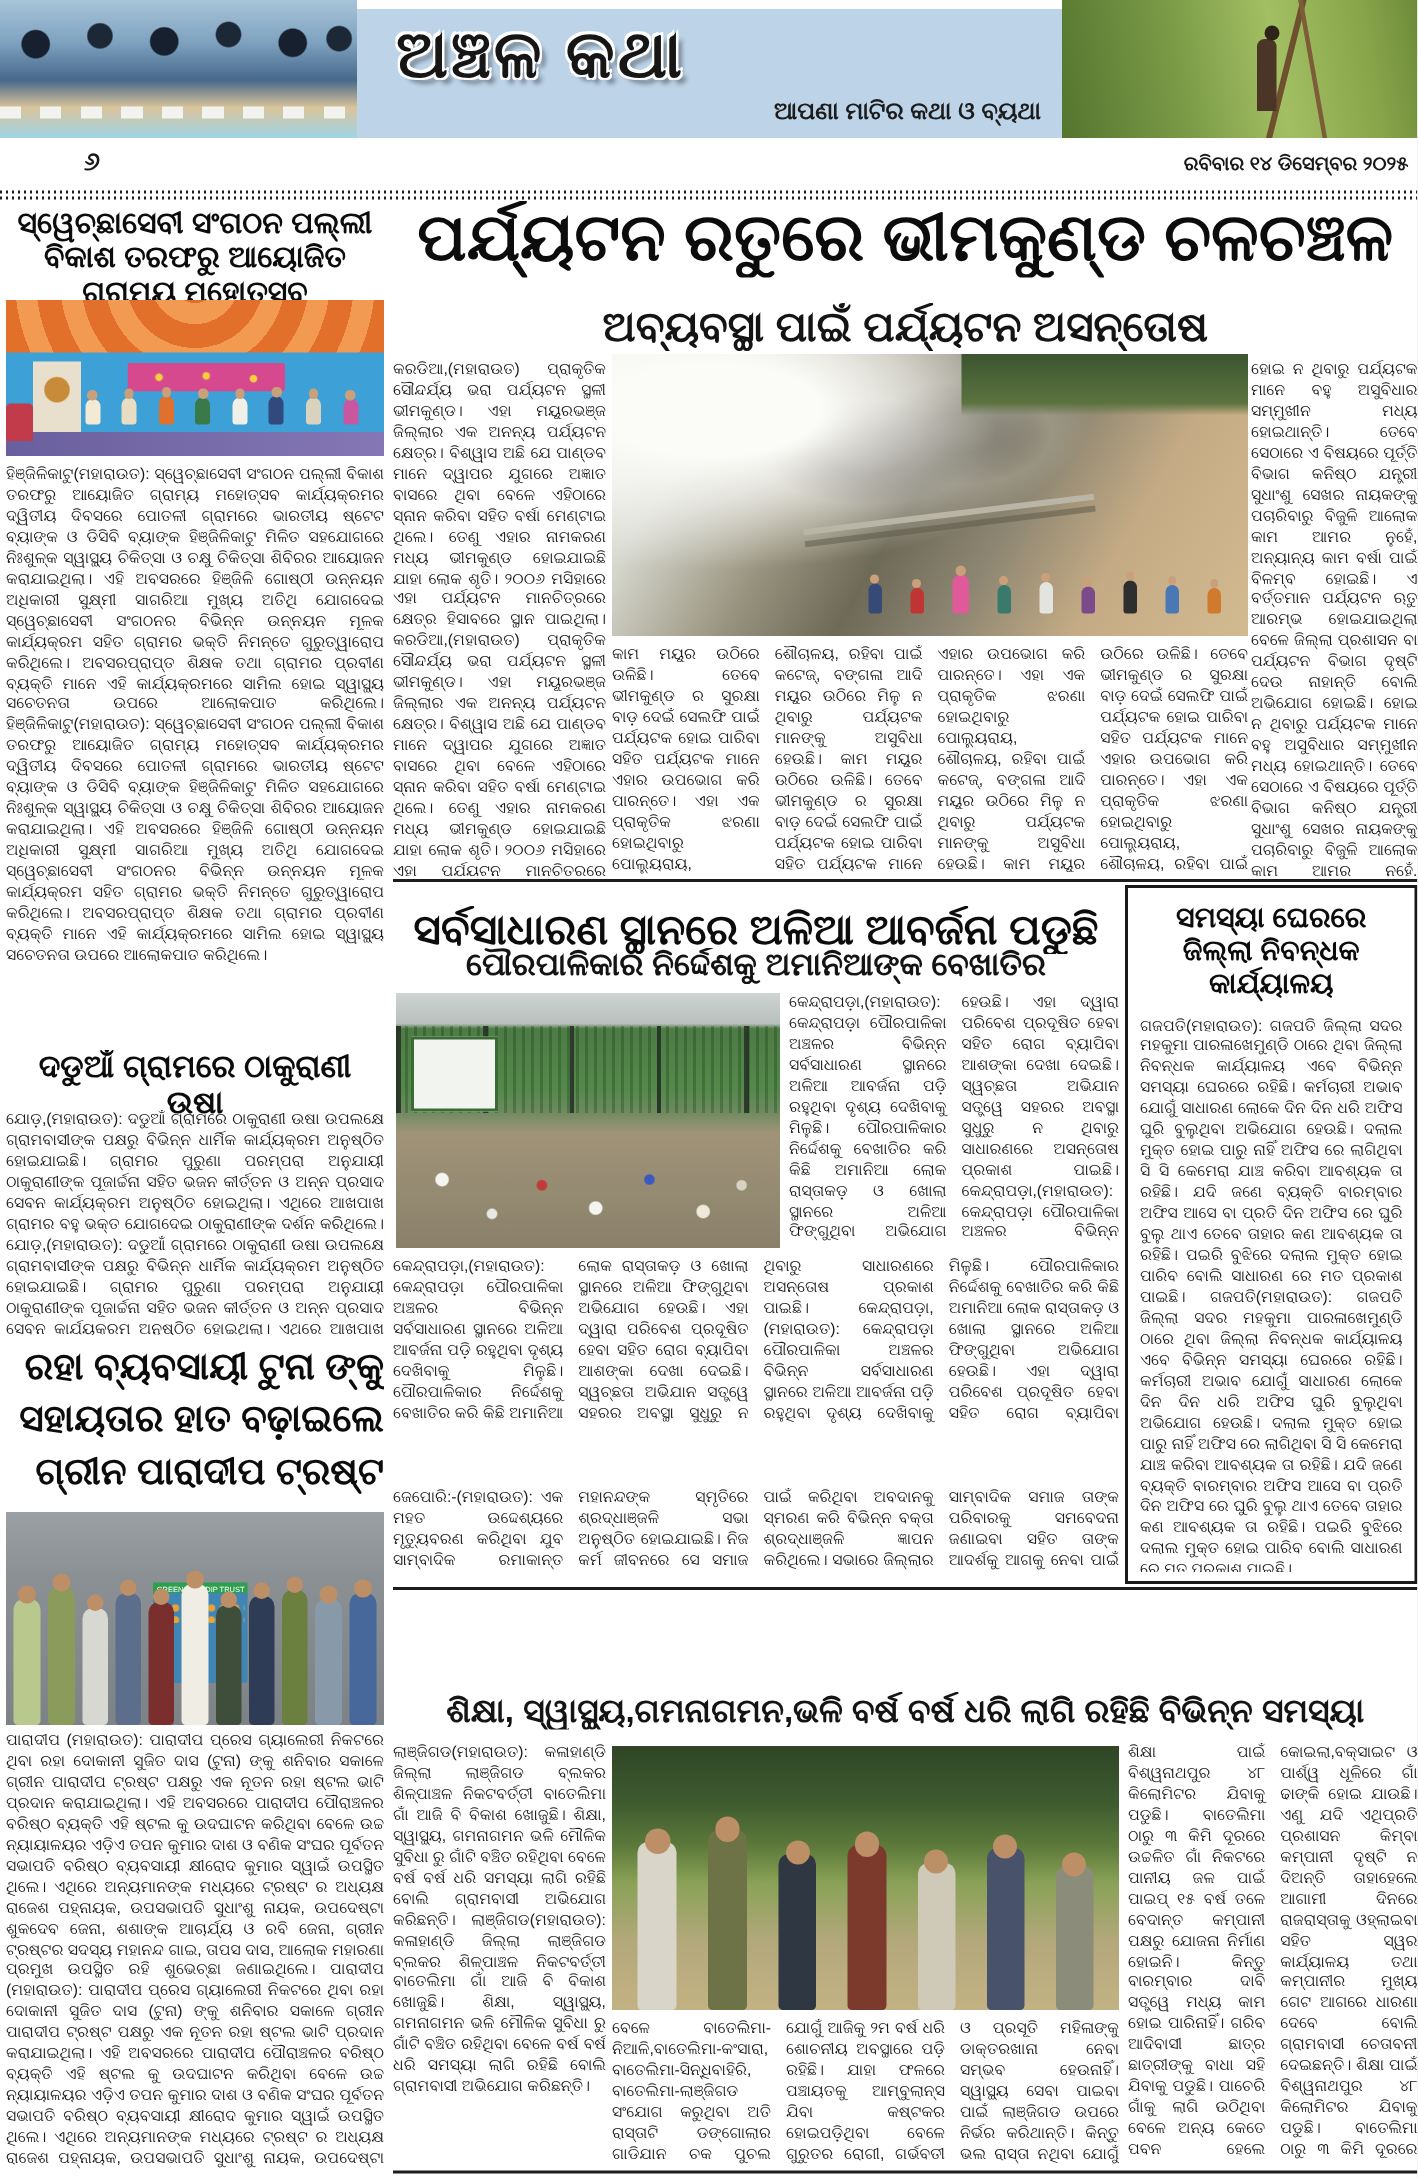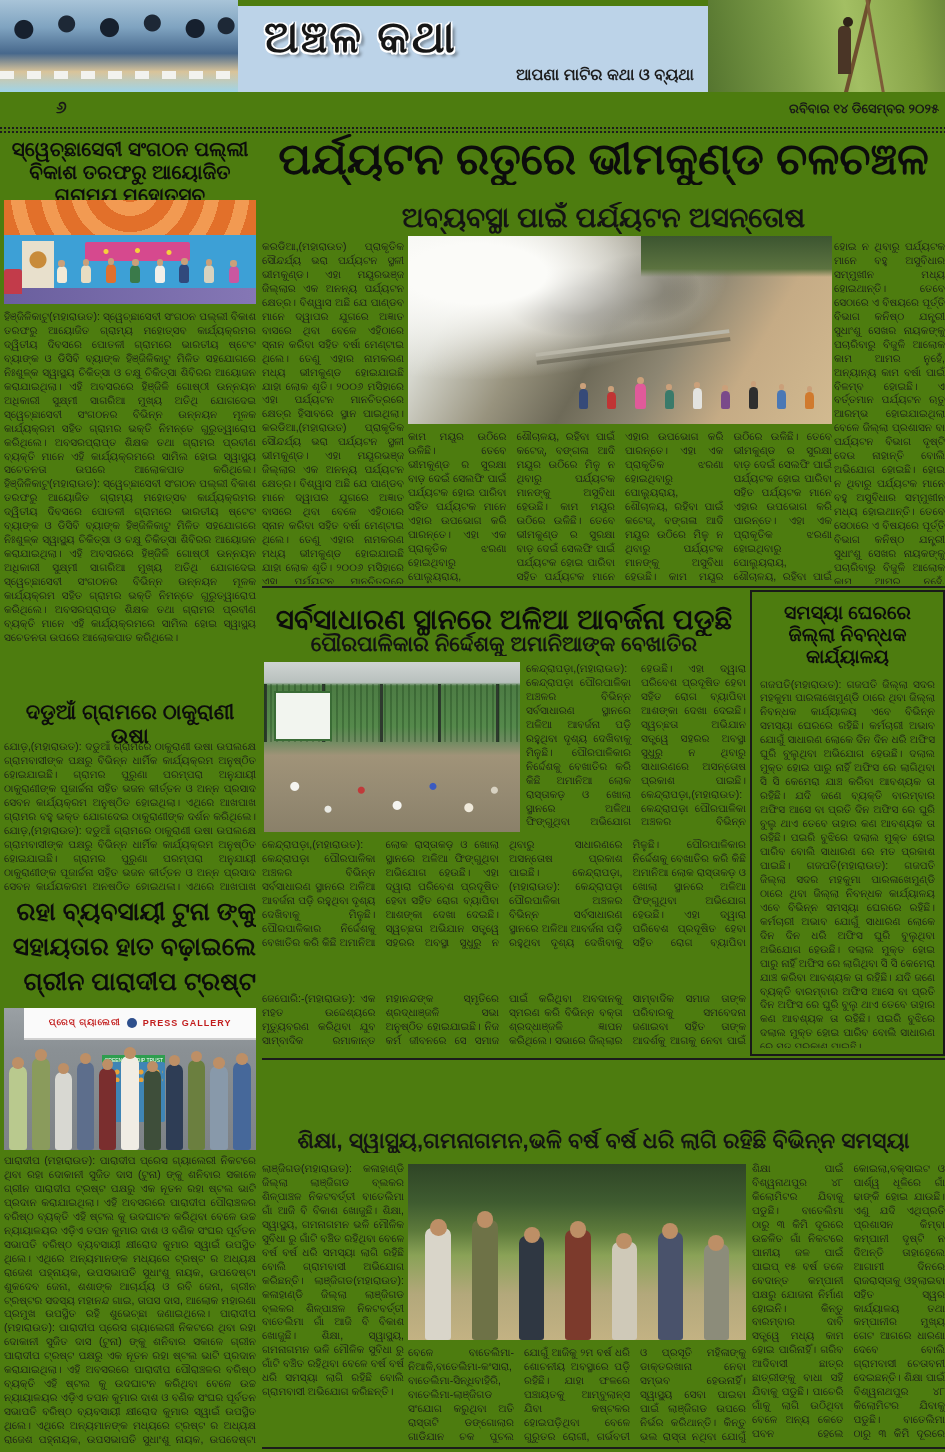--- a/index.html
+++ b/index.html
@@ -1,16 +1,16 @@
 <!DOCTYPE html>
 <html><head>
 <meta charset="utf-8">
 <style>
   html,body{margin:0;padding:0;background:#e9e9e9;}
-  .page{position:relative;width:945px;height:1452px;background:#4d7c0f;overflow:hidden;
+  .page{position:relative;width:945px;height:1452px;background:#ffffff;overflow:hidden;
         font-family:"Liberation Sans",sans-serif;color:#181818;}
   .abs{position:absolute;}
   
   .mast{position:absolute;left:238px;top:6px;width:470px;height:86px;background:#bcd3e8;}
   .mtitle{position:absolute;left:26px;top:6px;font-size:44px;font-weight:700;color:#161616;
           letter-spacing:2px;
           text-shadow:1.5px 1.5px 0 #fff,-1.5px -1.5px 0 #fff,1.5px -1.5px 0 #fff,-1.5px 1.5px 0 #fff,4px 4px 3px rgba(0,0,0,.35);}
   .mtag{position:absolute;right:14px;bottom:8px;font-size:16px;font-weight:700;color:#1c1c1c;}
   .pageno{position:absolute;left:56px;top:98px;font-size:17px;font-weight:700;}
   .dateline{position:absolute;right:6px;top:101px;font-size:13px;font-weight:700;}
@@ -165,25 +165,20 @@
     <div class="podium"></div>
     <div class="chair"></div>
   </div>
   <div class="abs j lr-body1">ହିଞ୍ଜିଳିକାଟୁ(ମହାରାଉତ): ସ୍ୱେଚ୍ଛାସେବୀ ସଂଗଠନ ପଲ୍ଲୀ ବିକାଶ ତରଫରୁ ଆୟୋଜିତ ଗ୍ରାମ୍ୟ ମହୋତ୍ସବ କାର୍ଯ୍ୟକ୍ରମର ଦ୍ୱିତୀୟ ଦିବସରେ ପୋତଳୀ ଗ୍ରାମରେ ଭାରତୀୟ ଷ୍ଟେଟ ବ୍ୟାଙ୍କ ଓ ଡିସିବି ବ୍ୟାଙ୍କ ହିଞ୍ଜିଳିକାଟୁ ମିଳିତ ସହଯୋଗରେ ନିଃଶୁଳ୍କ ସ୍ୱାସ୍ଥ୍ୟ ଚିକିତ୍ସା ଓ ଚକ୍ଷୁ ଚିକିତ୍ସା ଶିବିରର ଆୟୋଜନ କରାଯାଇଥିଲା। ଏହି ଅବସରରେ ହିଞ୍ଜିଳି ଗୋଷ୍ଠୀ ଉନ୍ନୟନ ଅଧିକାରୀ ସୁକ୍ଷ୍ମୀ ସାଗରିଆ ମୁଖ୍ୟ ଅତିଥି ଯୋଗଦେଇ ସ୍ୱେଚ୍ଛାସେବୀ ସଂଗଠନର ବିଭିନ୍ନ ଉନ୍ନୟନ ମୂଳକ କାର୍ଯ୍ୟକ୍ରମ ସହିତ ଗ୍ରାମର ଭକ୍ତି ନିମନ୍ତେ ଗୁରୁତ୍ୱାରୋପ କରିଥିଲେ। ଅବସରପ୍ରାପ୍ତ ଶିକ୍ଷକ ତଥା ଗ୍ରାମର ପ୍ରବୀଣ ବ୍ୟକ୍ତି ମାନେ ଏହି କାର୍ଯ୍ୟକ୍ରମରେ ସାମିଲ ହୋଇ ସ୍ୱାସ୍ଥ୍ୟ ସଚେତନତା ଉପରେ ଆଲୋକପାତ କରିଥିଲେ। ହିଞ୍ଜିଳିକାଟୁ(ମହାରାଉତ): ସ୍ୱେଚ୍ଛାସେବୀ ସଂଗଠନ ପଲ୍ଲୀ ବିକାଶ ତରଫରୁ ଆୟୋଜିତ ଗ୍ରାମ୍ୟ ମହୋତ୍ସବ କାର୍ଯ୍ୟକ୍ରମର ଦ୍ୱିତୀୟ ଦିବସରେ ପୋତଳୀ ଗ୍ରାମରେ ଭାରତୀୟ ଷ୍ଟେଟ ବ୍ୟାଙ୍କ ଓ ଡିସିବି ବ୍ୟାଙ୍କ ହିଞ୍ଜିଳିକାଟୁ ମିଳିତ ସହଯୋଗରେ ନିଃଶୁଳ୍କ ସ୍ୱାସ୍ଥ୍ୟ ଚିକିତ୍ସା ଓ ଚକ୍ଷୁ ଚିକିତ୍ସା ଶିବିରର ଆୟୋଜନ କରାଯାଇଥିଲା। ଏହି ଅବସରରେ ହିଞ୍ଜିଳି ଗୋଷ୍ଠୀ ଉନ୍ନୟନ ଅଧିକାରୀ ସୁକ୍ଷ୍ମୀ ସାଗରିଆ ମୁଖ୍ୟ ଅତିଥି ଯୋଗଦେଇ ସ୍ୱେଚ୍ଛାସେବୀ ସଂଗଠନର ବିଭିନ୍ନ ଉନ୍ନୟନ ମୂଳକ କାର୍ଯ୍ୟକ୍ରମ ସହିତ ଗ୍ରାମର ଭକ୍ତି ନିମନ୍ତେ ଗୁରୁତ୍ୱାରୋପ କରିଥିଲେ। ଅବସରପ୍ରାପ୍ତ ଶିକ୍ଷକ ତଥା ଗ୍ରାମର ପ୍ରବୀଣ ବ୍ୟକ୍ତି ମାନେ ଏହି କାର୍ଯ୍ୟକ୍ରମରେ ସାମିଲ ହୋଇ ସ୍ୱାସ୍ଥ୍ୟ ସଚେତନତା ଉପରେ ଆଲୋକପାତ କରିଥିଲେ।</div>
 
   <div class="abs hd lr-head2">ଦଡୁଆଁ ଗ୍ରାମରେ  ଠାକୁରାଣୀ ଉଷା</div>
   <div class="abs j lr-body2">ଯୋଡ଼,(ମହାରାଉତ): ଦଡୁଆଁ ଗ୍ରାମରେ ଠାକୁରାଣୀ ଉଷା ଉପଲକ୍ଷେ ଗ୍ରାମବାସୀଙ୍କ ପକ୍ଷରୁ ବିଭିନ୍ନ ଧାର୍ମିକ କାର୍ଯ୍ୟକ୍ରମ ଅନୁଷ୍ଠିତ ହୋଇଯାଇଛି। ଗ୍ରାମର ପୁରୁଣା ପରମ୍ପରା ଅନୁଯାୟୀ ଠାକୁରାଣୀଙ୍କ ପୂଜାର୍ଚ୍ଚନା ସହିତ ଭଜନ କୀର୍ତ୍ତନ ଓ ଅନ୍ନ ପ୍ରସାଦ ସେବନ କାର୍ଯ୍ୟକ୍ରମ ଅନୁଷ୍ଠିତ ହୋଇଥିଲା। ଏଥିରେ ଆଖପାଖ ଗ୍ରାମର ବହୁ ଭକ୍ତ ଯୋଗଦେଇ ଠାକୁରାଣୀଙ୍କ ଦର୍ଶନ କରିଥିଲେ। ଯୋଡ଼,(ମହାରାଉତ): ଦଡୁଆଁ ଗ୍ରାମରେ ଠାକୁରାଣୀ ଉଷା ଉପଲକ୍ଷେ ଗ୍ରାମବାସୀଙ୍କ ପକ୍ଷରୁ ବିଭିନ୍ନ ଧାର୍ମିକ କାର୍ଯ୍ୟକ୍ରମ ଅନୁଷ୍ଠିତ ହୋଇଯାଇଛି। ଗ୍ରାମର ପୁରୁଣା ପରମ୍ପରା ଅନୁଯାୟୀ ଠାକୁରାଣୀଙ୍କ ପୂଜାର୍ଚ୍ଚନା ସହିତ ଭଜନ କୀର୍ତ୍ତନ ଓ ଅନ୍ନ ପ୍ରସାଦ ସେବନ କାର୍ଯ୍ୟକ୍ରମ ଅନୁଷ୍ଠିତ ହୋଇଥିଲା। ଏଥିରେ ଆଖପାଖ ଗ୍ରାମର ବହୁ ଭକ୍ତ ଯୋଗଦେଇ ଠାକୁରାଣୀଙ୍କ ଦର୍ଶନ କରିଥିଲେ।</div>
 
   <div class="abs hd lr-head3">ରହା ବ୍ୟବସାୟୀ ଟୁନା ଙ୍କୁ ସହାୟତାର ହାତ ବଢ଼ାଇଲେ ଗ୍ରୀନ ପାରାଦୀପ ଟ୍ରଷ୍ଟ</div>
   <div class="ph press">
-    <div class="signband">
-      <span class="signtx">ପ୍ରେସ୍ ଗ୍ୟାଲେରୀ</span>
-      <span class="emblem"></span>
-      <span class="signtx">PRESS GALLERY</span>
-    </div>
     <div class="cartband">GREEN PARADIP TRUST</div>
     <div class="cart"></div>
     <div class="garland"></div>
     <div class="figrow" style="left:0;right:0;bottom:0;height:74%;justify-content:space-between;padding:12px 3px 0;">
       <span class="fig" style="width:18px;height:84px;background:#b9c98e"></span>
       <span class="fig" style="width:18px;height:92px;background:#8a9b5c"></span>
       <span class="fig" style="width:17px;height:78px;background:#d8d8d2"></span>
       <span class="fig" style="width:17px;height:88px;background:#5d6e8c"></span>
       <span class="fig" style="width:17px;height:82px;background:#7a2e2e"></span>
       <span class="fig" style="width:18px;height:94px;background:#f0ede4"></span>

